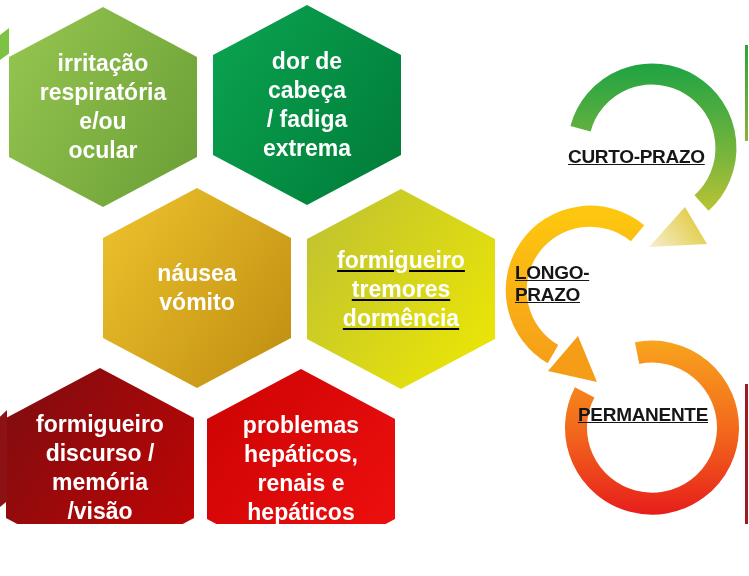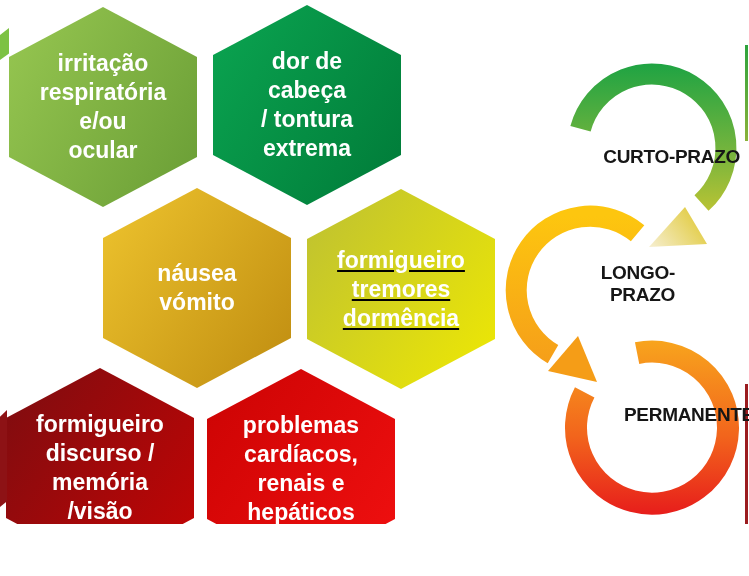--- a/index.html
+++ b/index.html
@@ -18,21 +18,21 @@
   }
   .hex-irritacao{left:9px;top:7px;background:linear-gradient(118deg,#97c751,#699d35);}
   .hex-dor{left:213px;top:5px;background:linear-gradient(122deg,#0ba551,#007a38);}
   .hex-tontura{left:103px;top:188px;background:linear-gradient(125deg,#eec42e,#bf8c10);}
   .hex-formigueiro{left:307px;top:189px;background:linear-gradient(125deg,#bdc033,#efe902);text-decoration:underline;}
   .hex-dificuldade{left:6px;top:368px;background:linear-gradient(125deg,#7c0d10,#c50404);}
   .hex-problemas{left:207px;top:369px;background:linear-gradient(125deg,#cb0303,#f11010);}
 
   .ring-label{
     position:absolute;color:#161616;font-weight:700;font-size:19px;
-    letter-spacing:-0.3px;text-align:right;line-height:22px;
+    letter-spacing:-0.3px;text-align:left;line-height:22px;text-decoration:underline;
   }
   .label-curto{left:568px;top:146px;width:172px;}
   .label-longo{left:515px;top:262px;width:160px;}
   .label-perm{left:578px;top:404px;width:176px;}
 
   .rings-svg{position:absolute;left:0;top:0;}
 
   .chip{position:absolute;}
   .chip-green{
     left:0;top:28px;width:9px;height:32px;background:#7dc243;
@@ -56,21 +56,21 @@
   <div class="hex hex-irritacao">
     <div class="line">irritação</div>
     <div class="line">respiratória</div>
     <div class="line">e/ou</div>
     <div class="line">ocular</div>
   </div>
 
   <div class="hex hex-dor">
     <div class="line">dor de</div>
     <div class="line">cabeça</div>
-    <div class="line">/ tontura</div>
+    <div class="line">/ fadiga</div>
     <div class="line">extrema</div>
   </div>
 
   <div class="hex hex-tontura">
     <div class="line">náusea</div>
     <div class="line">vómito</div>
   </div>
 
   <div class="hex hex-formigueiro">
     <div class="line">formigueiro</div>
@@ -80,21 +80,21 @@
 
   <div class="hex hex-dificuldade">
     <div class="line">formigueiro</div>
     <div class="line">discurso /</div>
     <div class="line">memória</div>
     <div class="line">/visão</div>
   </div>
 
   <div class="hex hex-problemas">
     <div class="line">problemas</div>
-    <div class="line">cardíacos,</div>
+    <div class="line">hepáticos,</div>
     <div class="line">renais e</div>
     <div class="line">hepáticos</div>
   </div>
 
   <div class="chip chip-green"></div>
   <div class="chip chip-red"></div>
   <div class="chip edge-line-green"></div>
   <div class="chip edge-line-red"></div>
 
   <svg class="rings-svg" width="749" height="576" viewBox="0 0 749 576">

